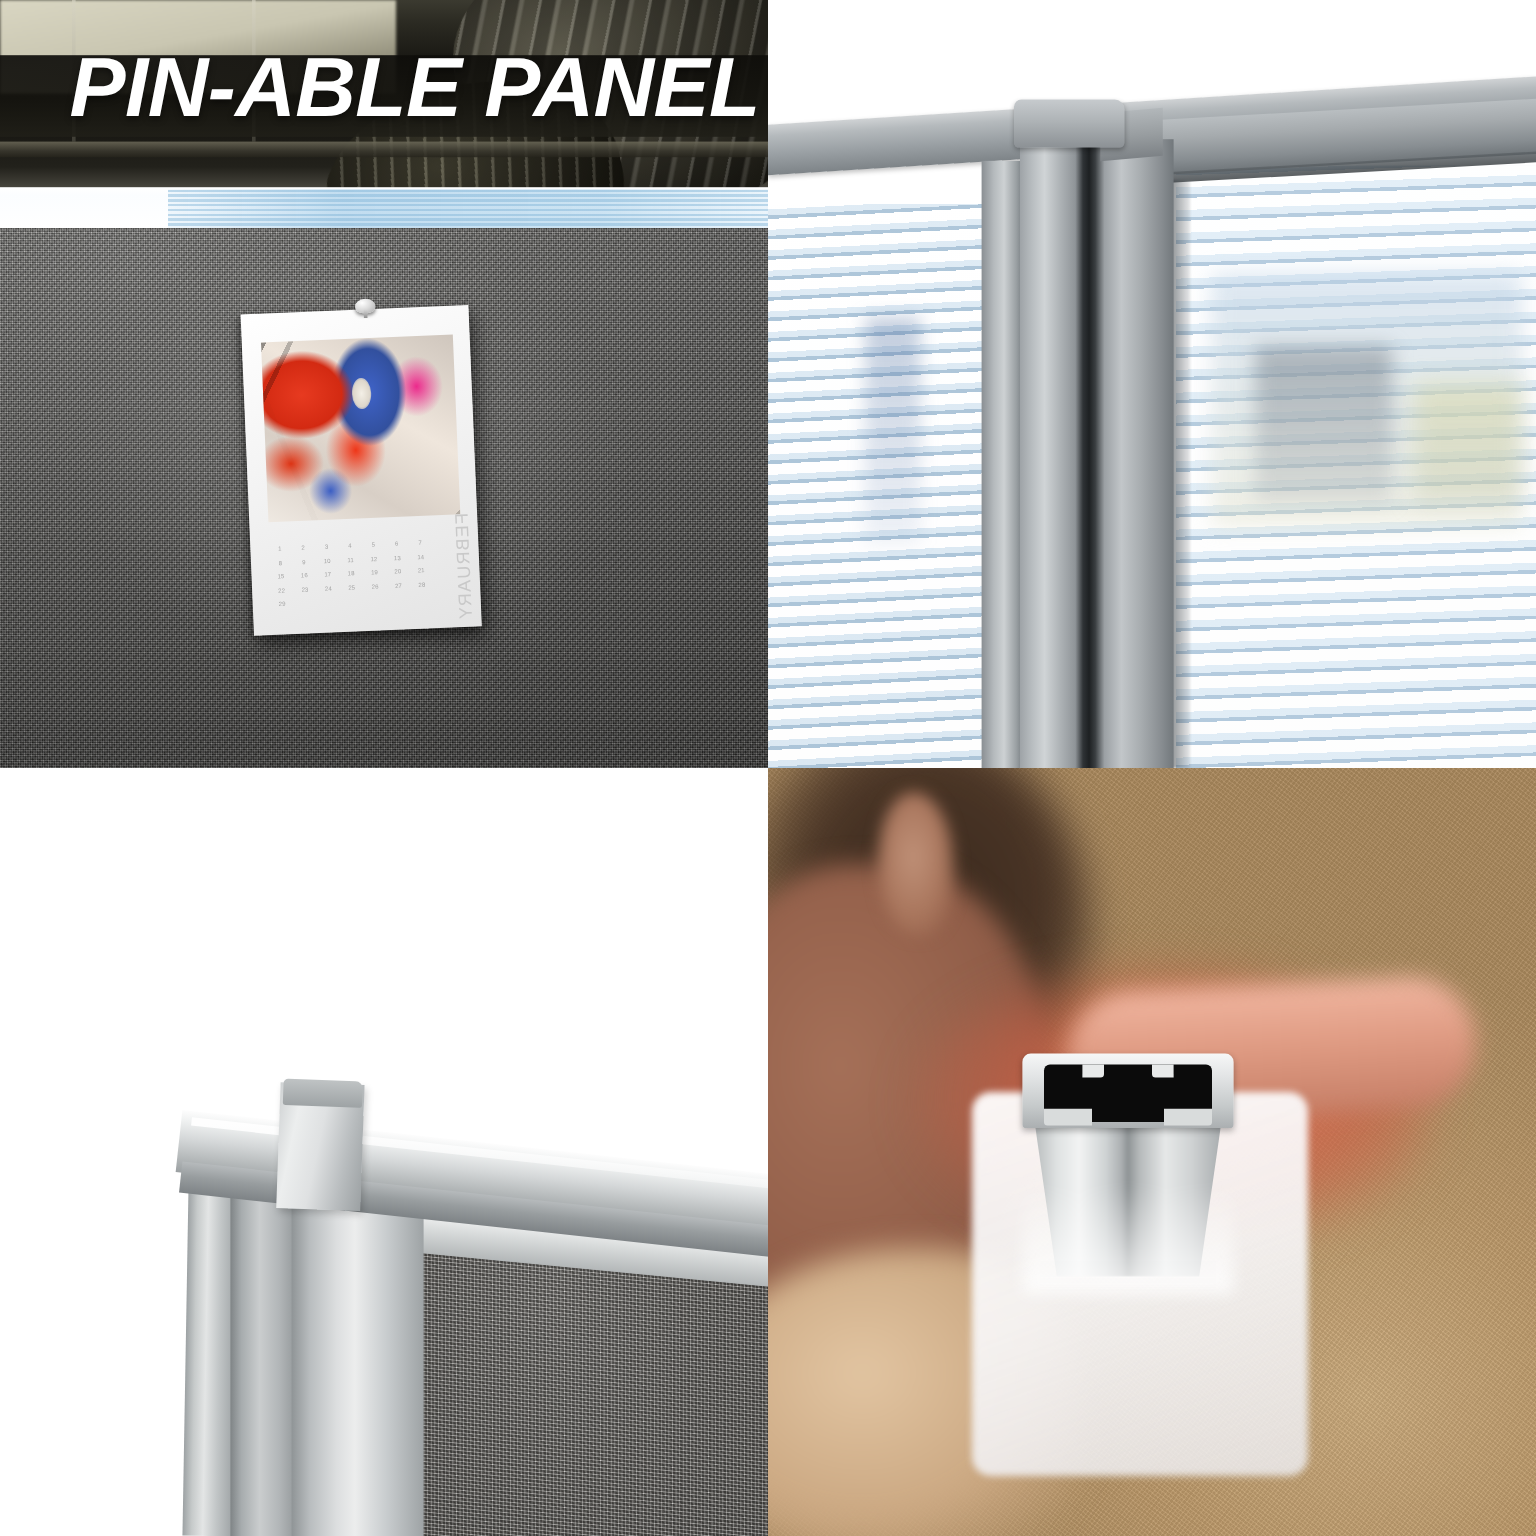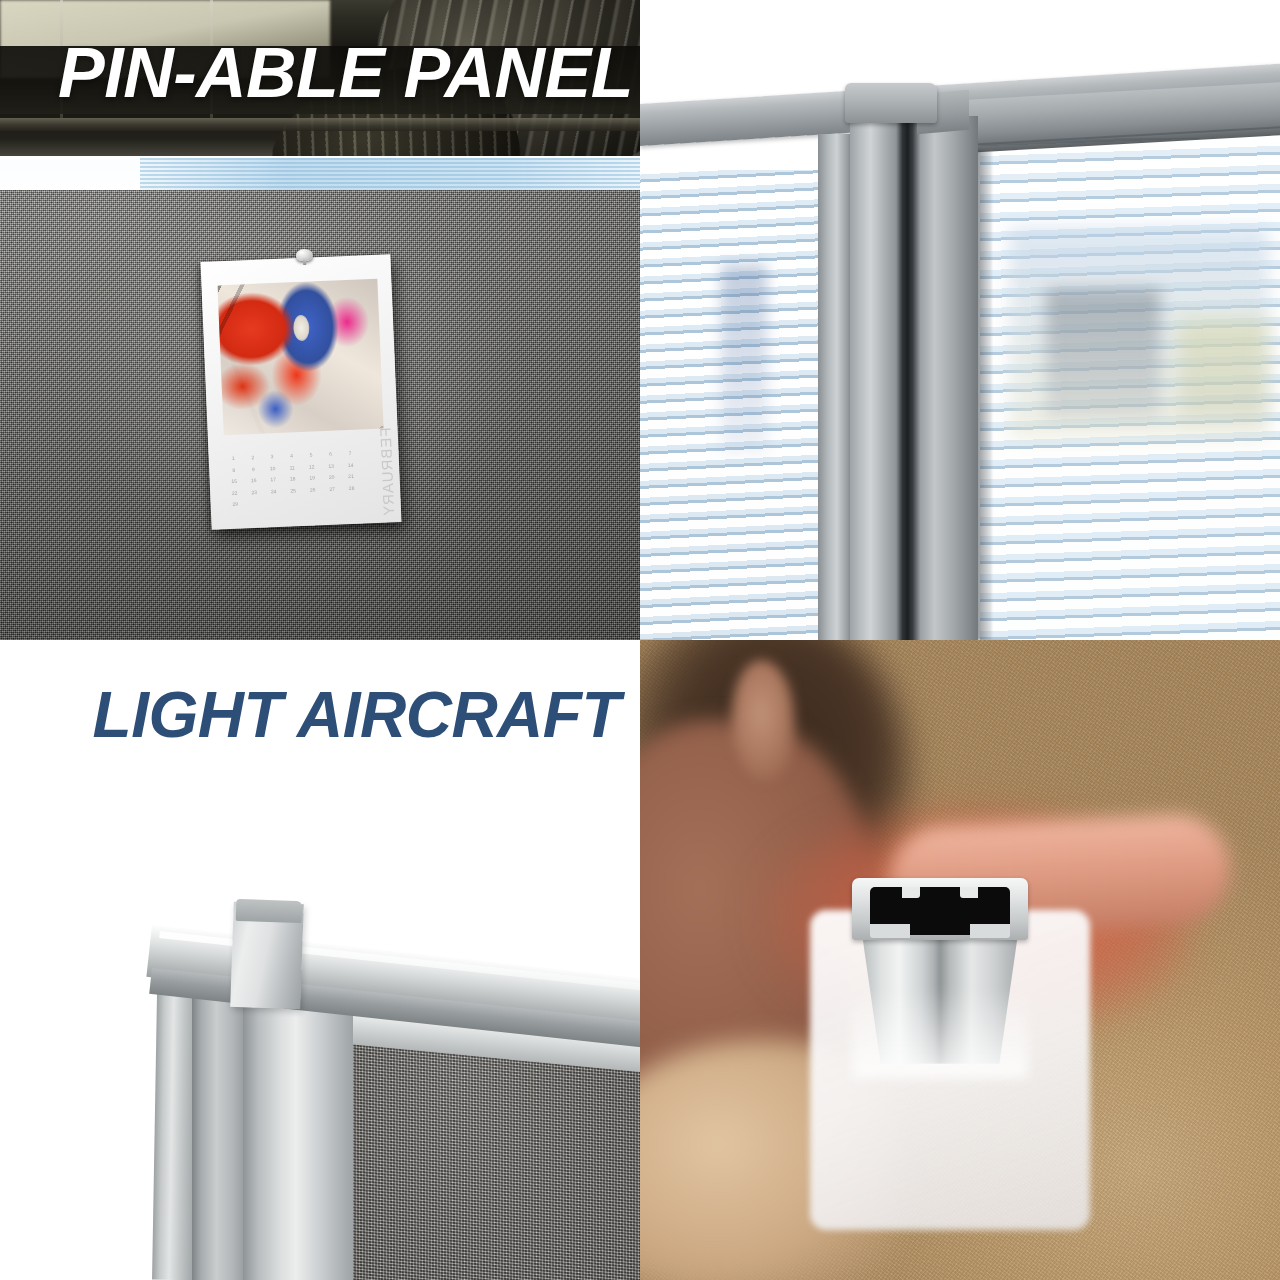--- a/index.html
+++ b/index.html
@@ -537,21 +537,20 @@
   <div class="post-left-b"></div>
   <div class="post-left-b-cap"></div>
   <div class="post-main"></div>
   <div class="alu-topbar"></div>
   <div class="alu-topbar-edge"></div>
   <div class="alu-topbar-hi"></div>
   <div class="corner-block"></div>
   <div class="corner-block-top"></div>
 
   <div class="cap cap-alu">
-    <span class="cap-line">LIGHT AIRCRAFT</span>
   </div>
 
   <div class="quad q-br">
     <div class="br-bg"></div>
     <div class="carpet-tex"></div>
     <div class="head-blob"></div>
     <div class="cheek"></div>
     <div class="ear"></div>
     <div class="shoulder"></div>
     <div class="hand-blur"></div>

